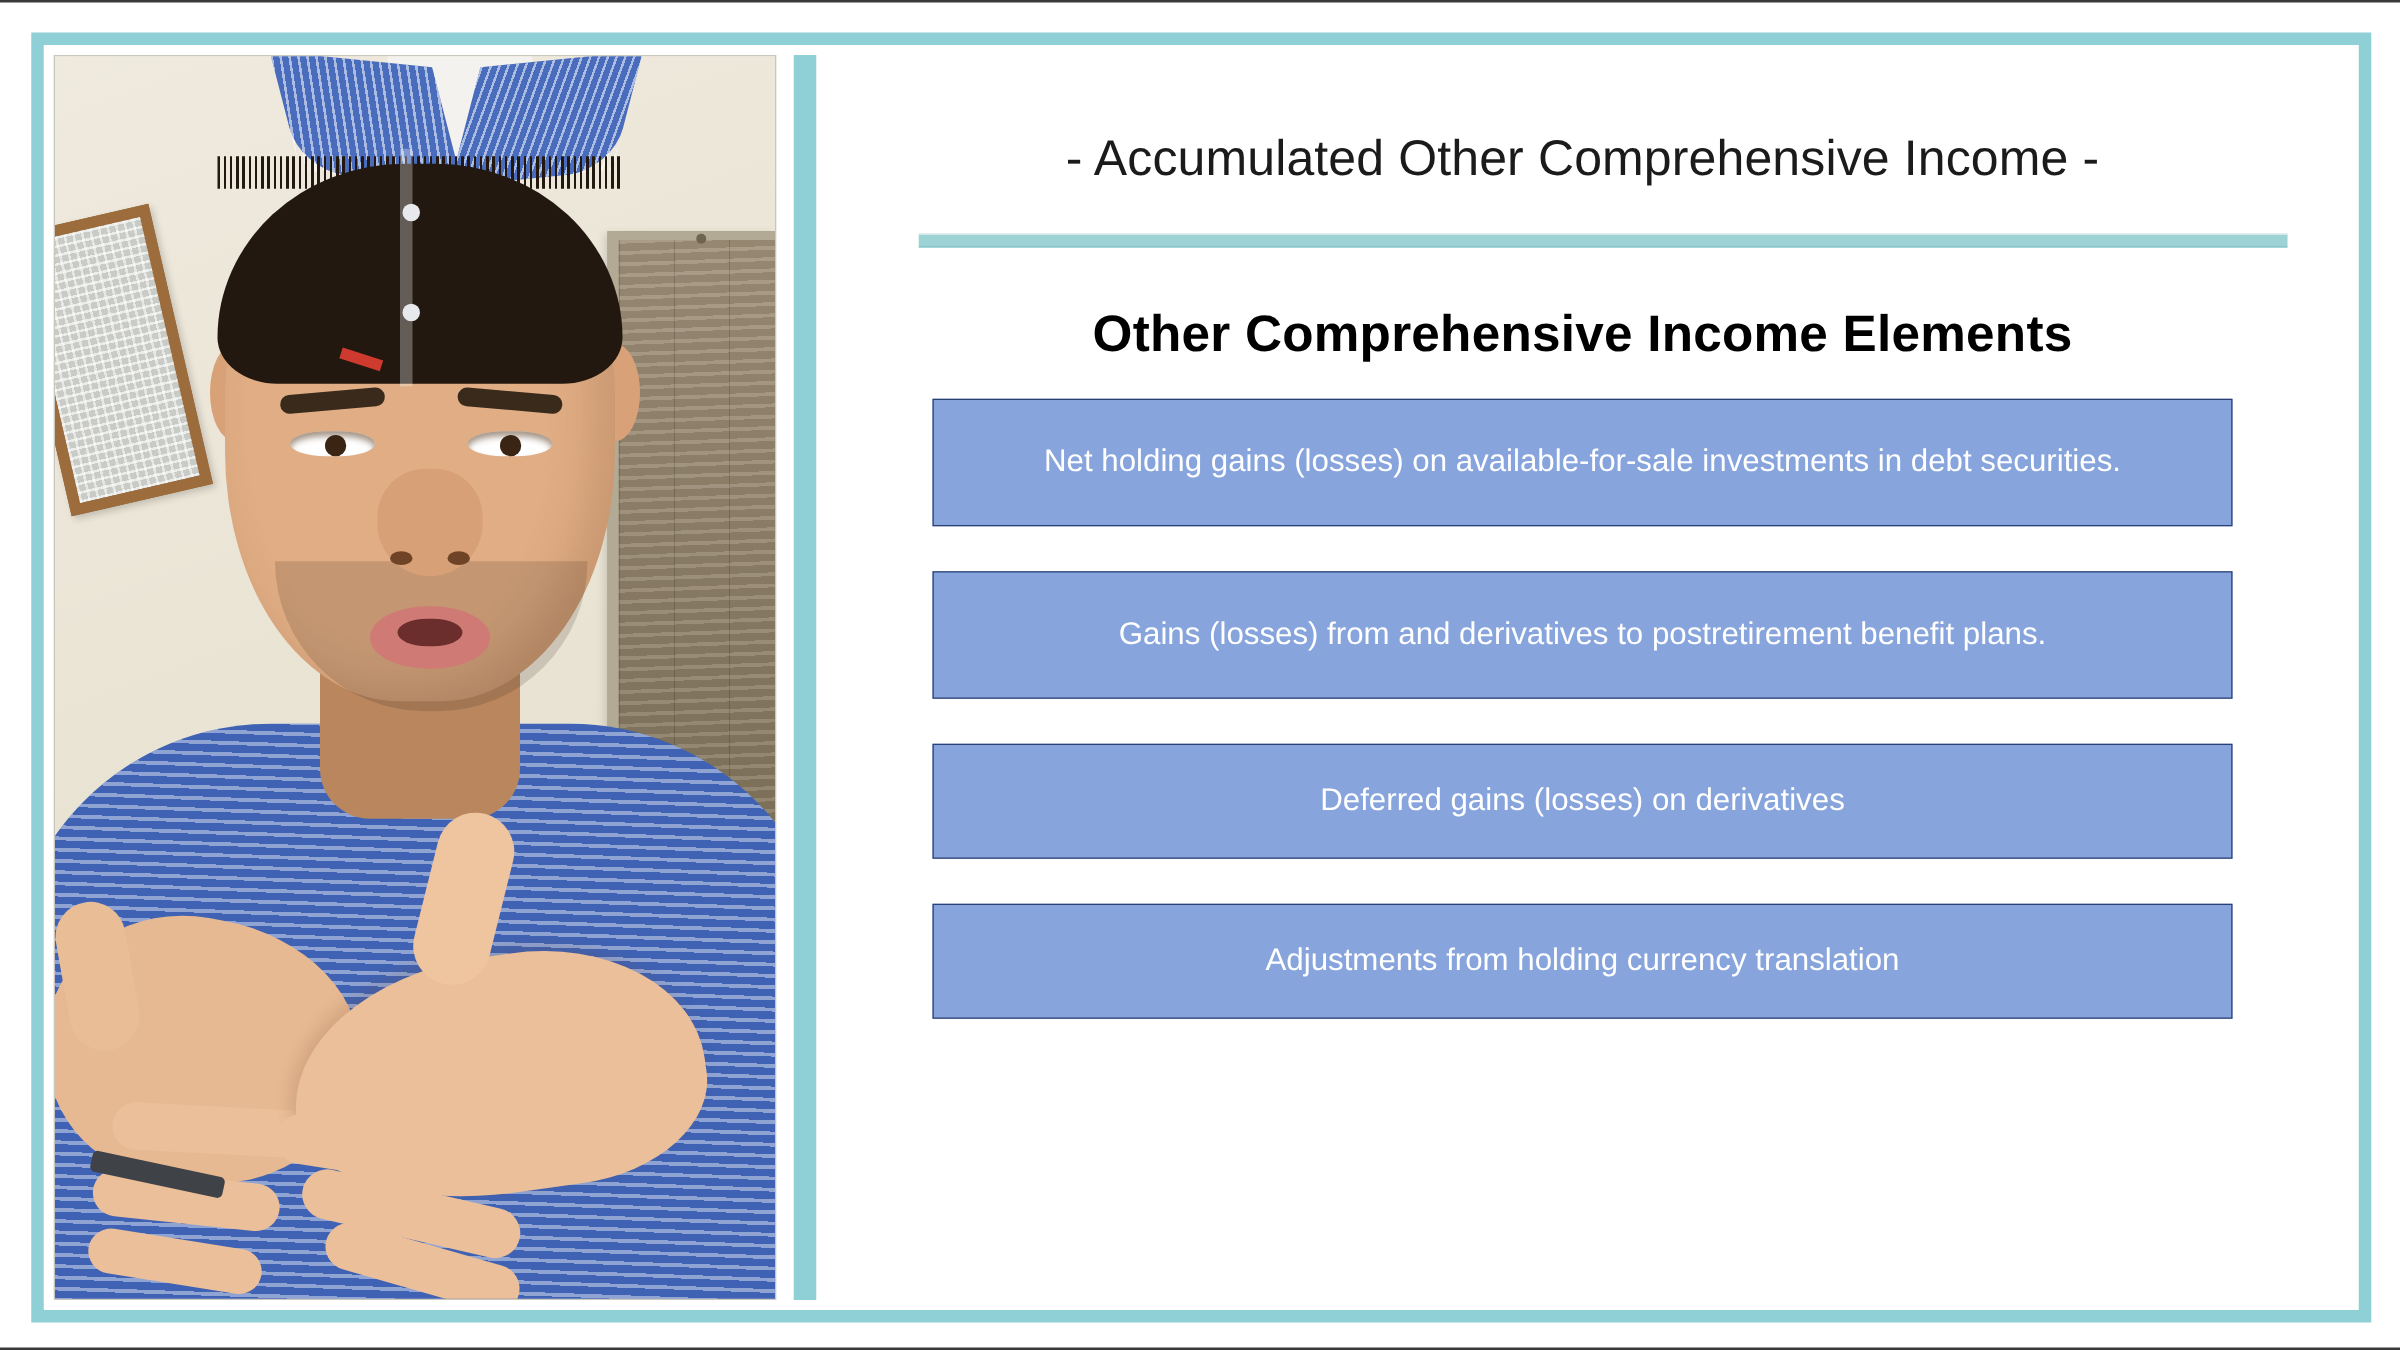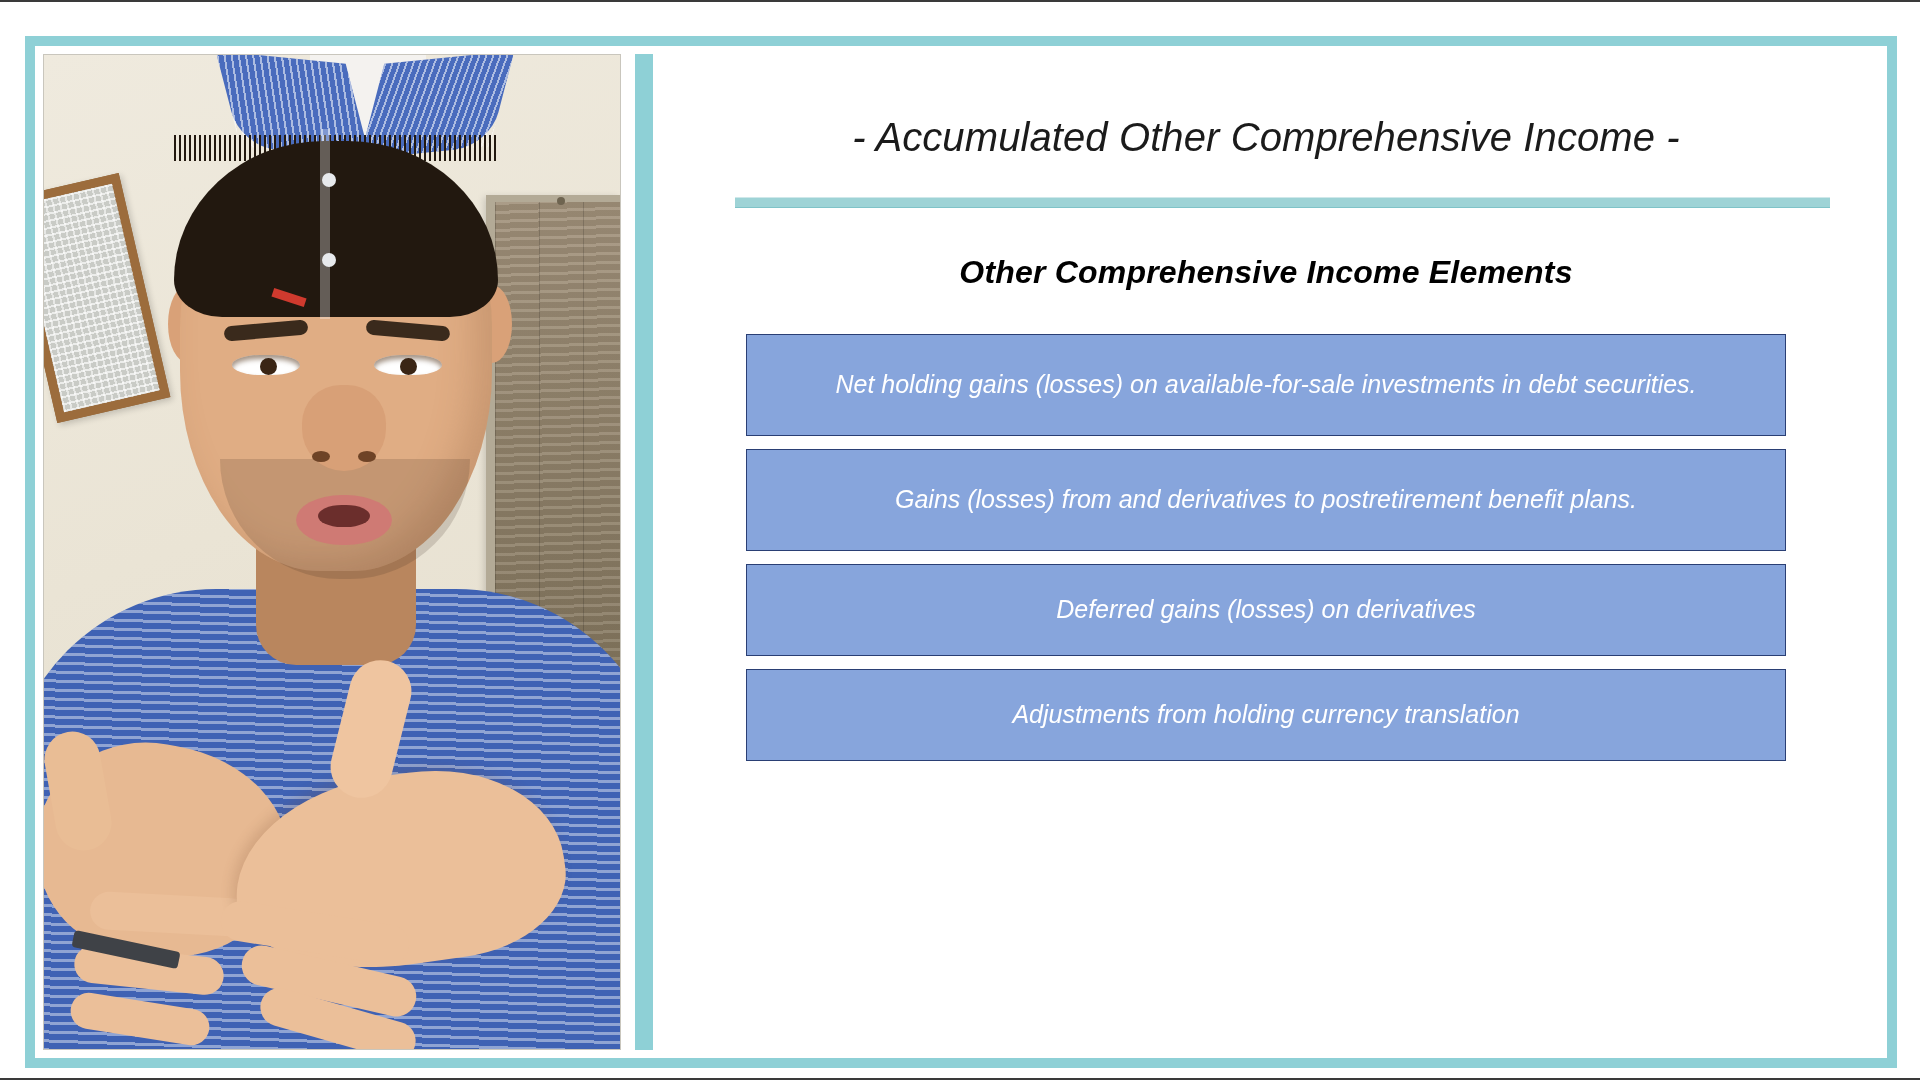--- a/index.html
+++ b/index.html
@@ -27,26 +27,25 @@
     height: 2px;
     background: #3a3a3a;
   }
   .page-rule-top { top: 0; }
   .page-rule-bottom { bottom: 0; }
 
   
   .stage {
     position: absolute;
     left: 25px;
-    top: 36px;
+    top: 26px;
     width: 1872px;
     height: 1032px;
     background: #8ed0d6;
     padding: 10px;
-    font-style: italic;
   }
 
   
   .stage-inner {
     position: relative;
     width: 100%;
     height: 100%;
     background: #ffffff;
   }
 
@@ -399,39 +398,39 @@
     width: 1095px;
     height: 11px;
     background: #9ed3d6;
     border-top: 1px solid #cfe8ea;
     border-bottom: 1px solid #7fc3c8;
   }
 
   .slide-heading {
     margin-top: 46px;
     text-align: center;
-    font-size: 32px;
+    font-size: 41px;
     font-weight: 700;
     color: #000000;
     letter-spacing: .2px;
   }
 
   .slide-lead {
     margin-top: 58px;
     text-align: center;
     font-size: 27px;
     font-weight: 400;
     color: #1b1b1b;
   }
 
   .box-list {
-    margin-top: 43px;
+    margin-top: 28px;
     display: flex;
     flex-direction: column;
-    gap: 13px;
+    gap: 36px;
   }
   .box {
     width: 1040px;
     margin: 0 auto;
     background: #87A5DC;
     border: 1.5px solid #2a3f74;
     color: #ffffff;
     font-size: 25px;
     line-height: 1.35;
     text-align: center;

